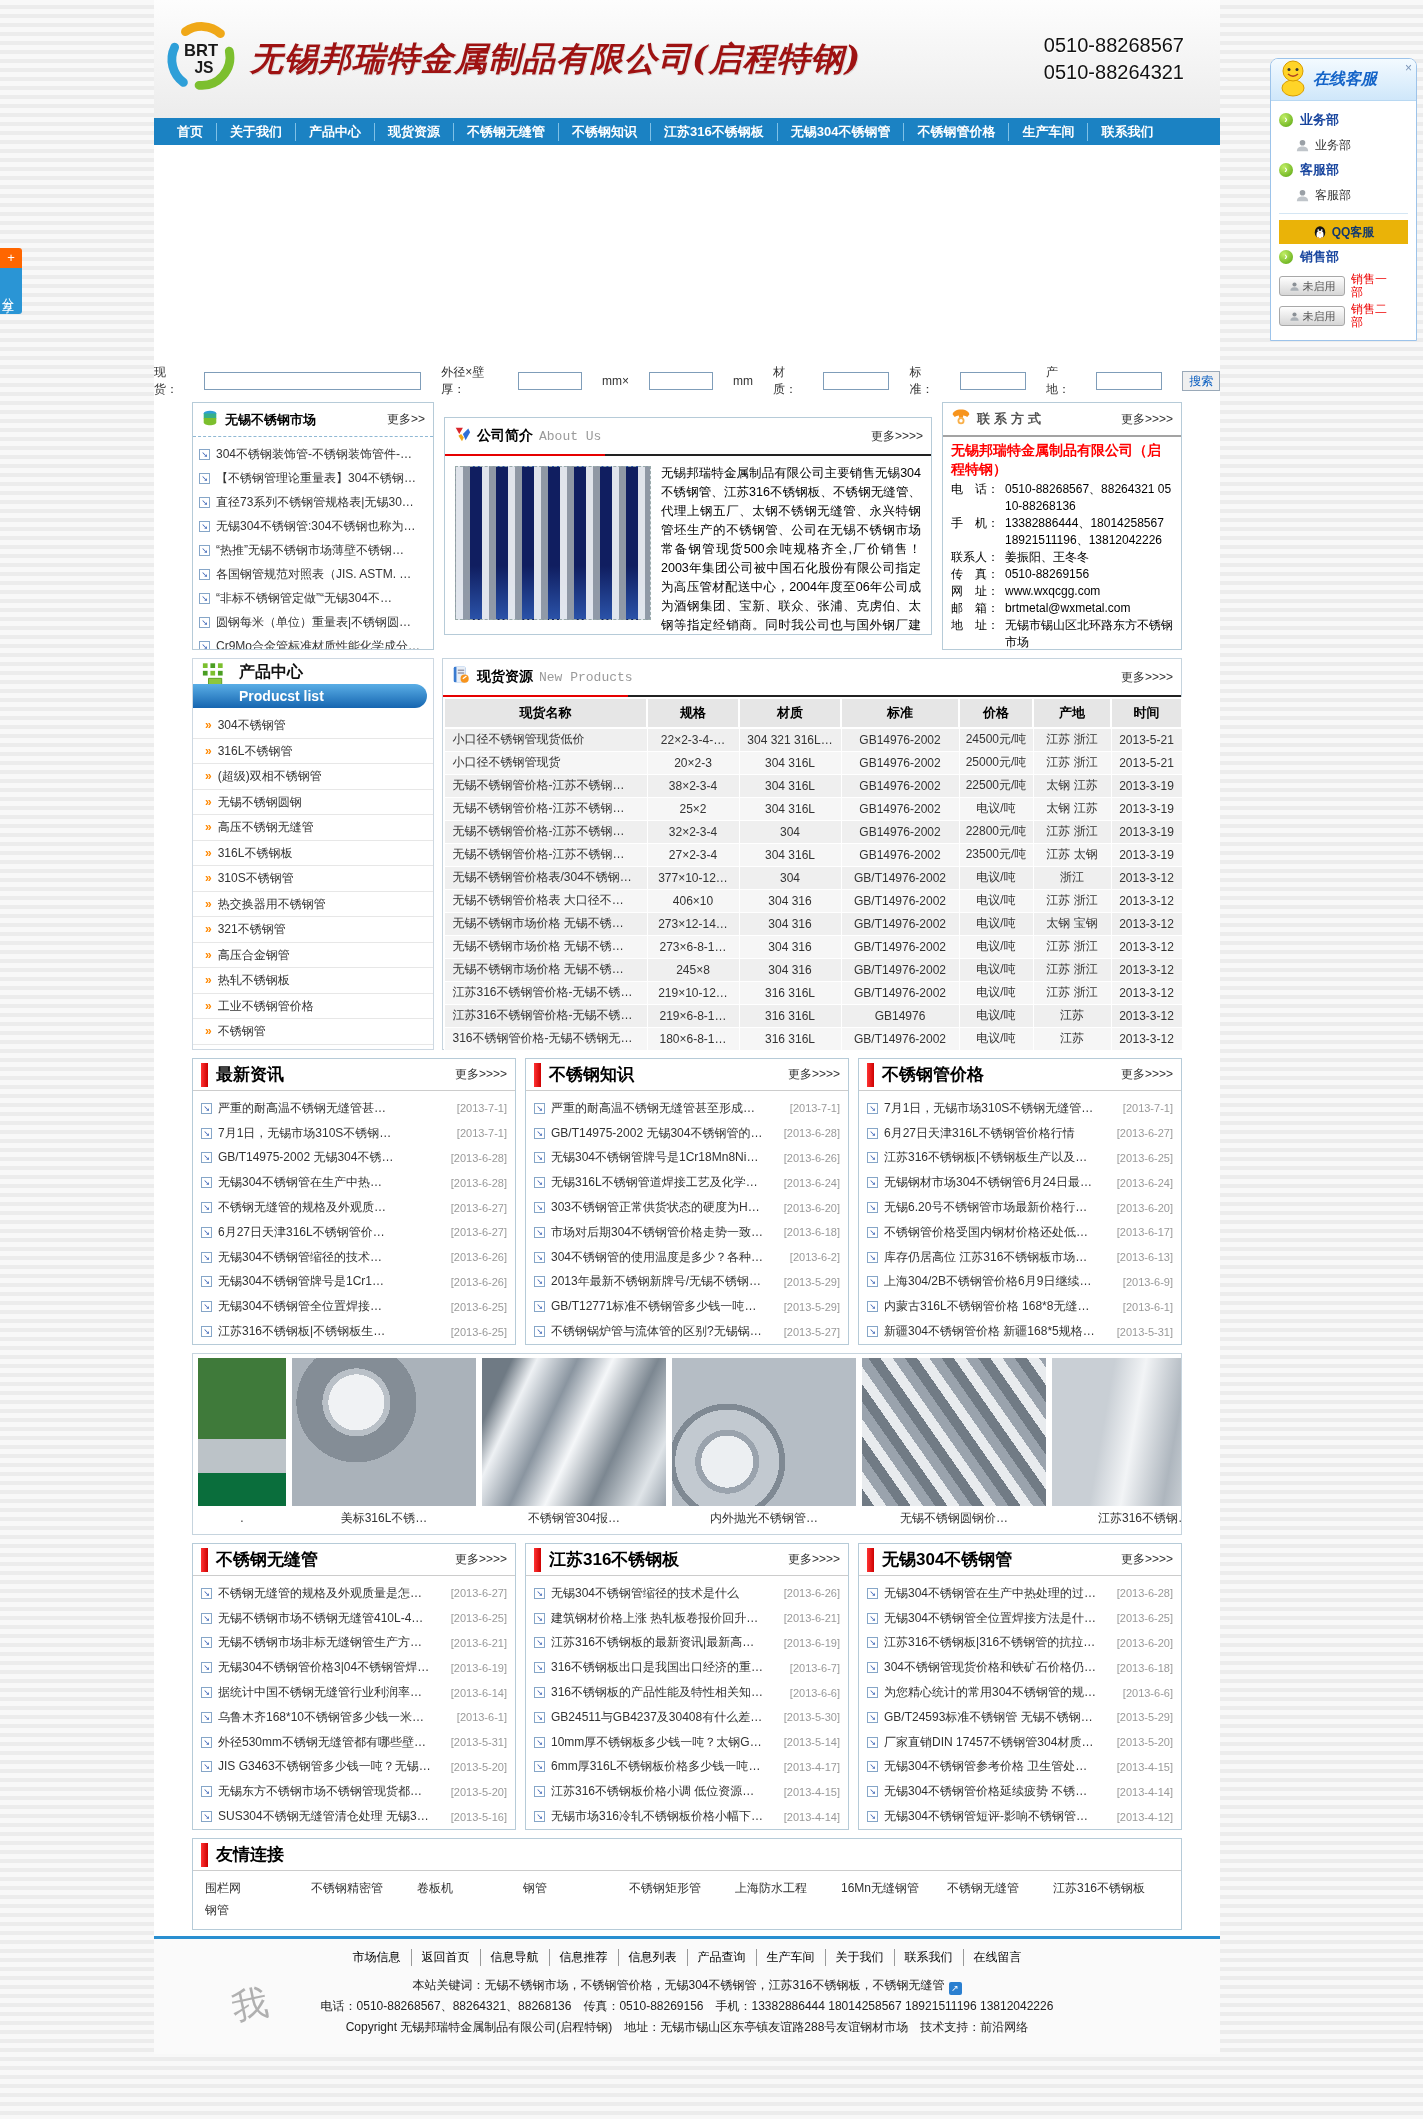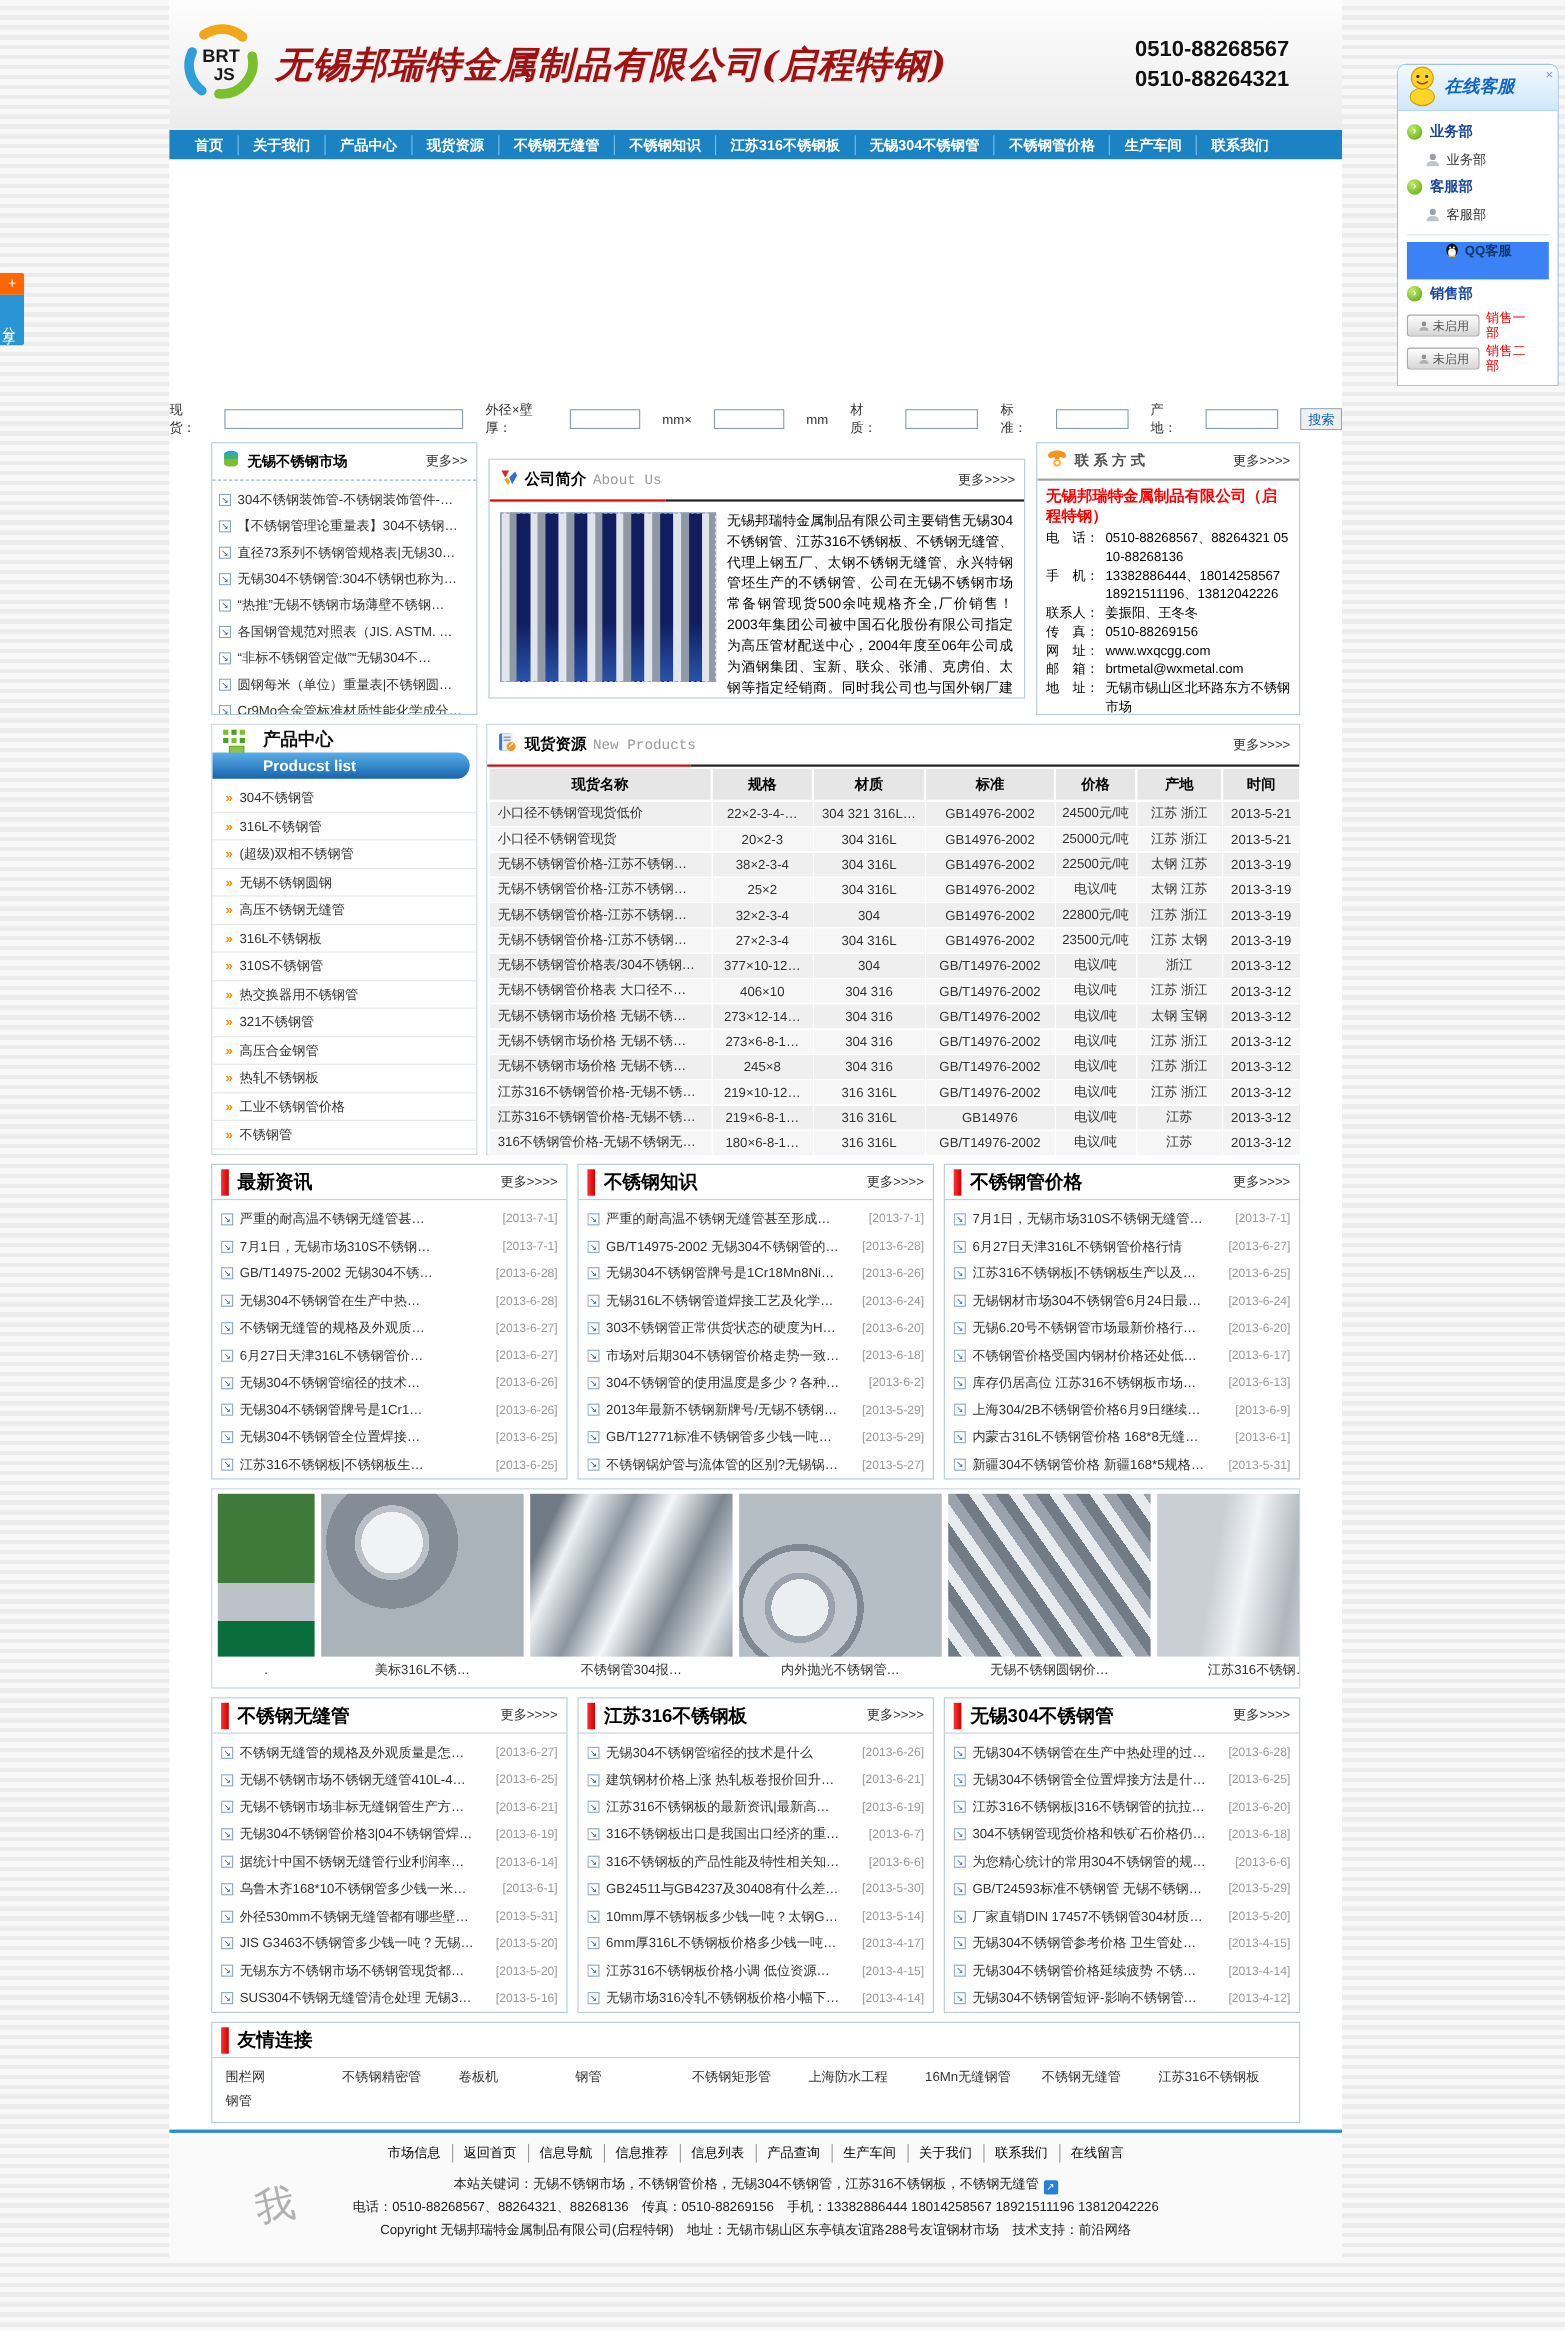--- a/index.html
+++ b/index.html
@@ -9,21 +9,21 @@
     background:repeating-linear-gradient(to bottom,#f8f8f8 0 5px,#ececec 5px 9px);
     position:relative;
   }
   .page{width:1066px;margin-left:154px;background:#fff;position:relative}
 
   
   .header{height:118px;background:linear-gradient(#fdfdfd,#ececec);display:flex;align-items:center;position:relative}
   .logo{margin:0 10px 0 8px;flex:0 0 auto}
   .site-title{font-family:"DejaVu Serif","Liberation Serif",serif;font-weight:bold;font-style:italic;
     font-size:33px;color:#9e1212;text-shadow:1px 1px 0 #ddd;white-space:nowrap;letter-spacing:1px}
-  .phones{margin-left:auto;margin-right:48px;text-align:left;font-weight:bold;font-size:20px;color:#111;line-height:27px;text-shadow:1px 1px 0 #fff}
+  .phones{margin-left:auto;margin-right:36px;text-align:left;font-weight:normal;font-size:20px;color:#111;line-height:27px;text-shadow:1px 1px 0 #fff}
 
   
   .nav{height:27px;background:#1b82c3;display:flex;align-items:center;padding-left:10px}
   .nav .nav-item{color:#fff;font-size:13px;font-weight:bold;padding:0 13px;cursor:pointer;white-space:nowrap}
   .nav .nav-item + .nav-item{border-left:1px solid #7fc0e6}
 
   .banner{height:221px;background:#fff}
 
   
   .search-row{height:30px;display:flex;align-items:center;justify-content:center;font-size:12px;color:#333;gap:20px;background:#fff}
@@ -129,21 +129,21 @@
   .svc-title{color:#1464c8;font-weight:bold;font-style:italic;font-size:16px;margin-left:2px}
   .svc-close{position:absolute;right:4px;top:2px;color:#7a94b8;font-size:12px;cursor:pointer}
   .svc-body{padding:6px 8px 10px}
   .svc-group{display:flex;align-items:center;height:26px;cursor:pointer}
   .garrow{width:14px;height:14px;border-radius:50%;background:radial-gradient(circle at 35% 30%,#c2ef66,#55a20e);margin-right:7px;color:#fff;text-align:center;line-height:13px;font-size:10px;font-weight:bold}
   .garrow::before{content:"›"}
   .svc-group .gt{color:#18459e;font-weight:bold;font-size:13px}
   .svc-sub{display:flex;align-items:center;height:24px;margin-left:16px;color:#333;cursor:pointer}
   .svc-sub svg{margin-right:5px}
   .svc-div{border-top:1px solid #d4e6f4;margin:6px 0}
-  .qq-band{height:34px;background:#3b82f6;display:flex;justify-content:center;color:#12386e;font-weight:bold;cursor:pointer}
+  .qq-band{height:24px;background:#eab308;display:flex;align-items:center;justify-content:center;color:#12386e;font-weight:bold;cursor:pointer}
   .qq-band svg{margin-right:5px}
   .sale-row{display:flex;align-items:center;height:28px;margin-top:2px}
   .off-btn{width:66px;height:20px;border:1px solid #a8a8a8;border-radius:3px;background:linear-gradient(#fefefe,#d6d6d6);color:#555;font-size:11px;display:flex;align-items:center;justify-content:center;gap:3px;cursor:pointer}
   .off-btn svg{flex:0 0 auto}
   .sale-name{color:#e00;font-size:12px;line-height:13px;margin-left:6px;width:46px}
 
   
   .share{position:absolute;left:0;top:248px;width:22px;border-radius:0 3px 3px 0;overflow:hidden;cursor:pointer;z-index:5}
   .share .sq{height:20px;background:#f60;color:#fff;text-align:center;font-size:13px;line-height:20px}
   .share .tx{background:#2a95d5;color:#fff;font-size:12px;text-align:center;padding:4px 0;line-height:15px;writing-mode:vertical-lr;letter-spacing:3px;height:46px;width:22px}

